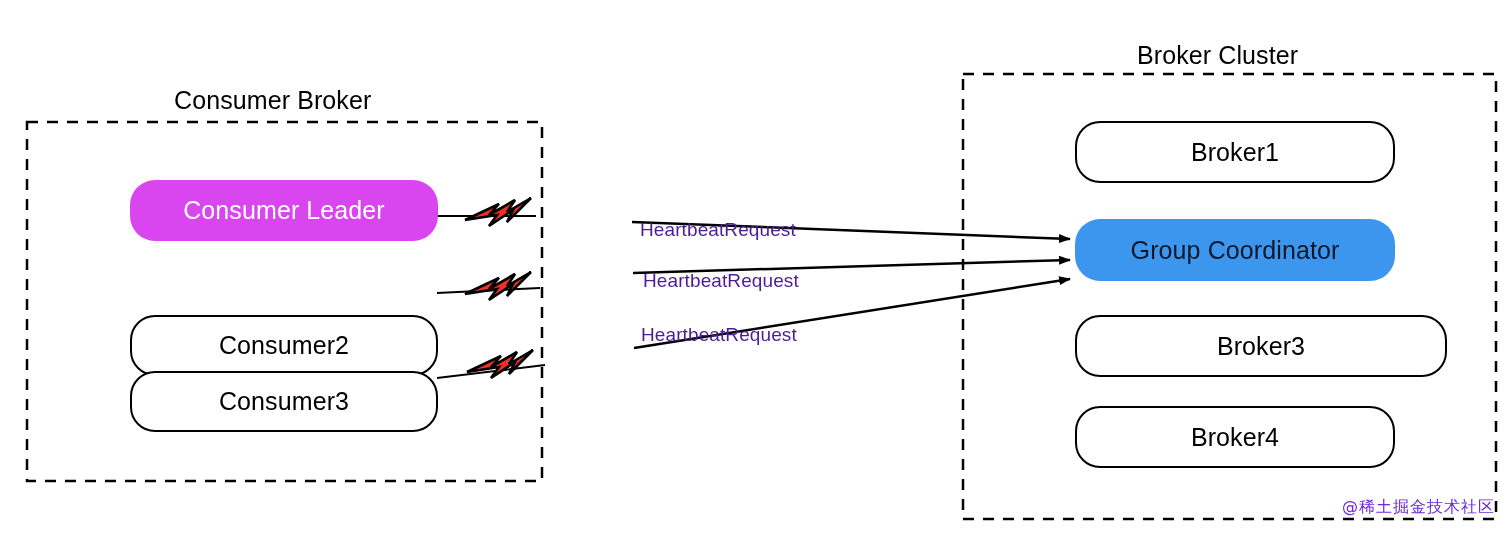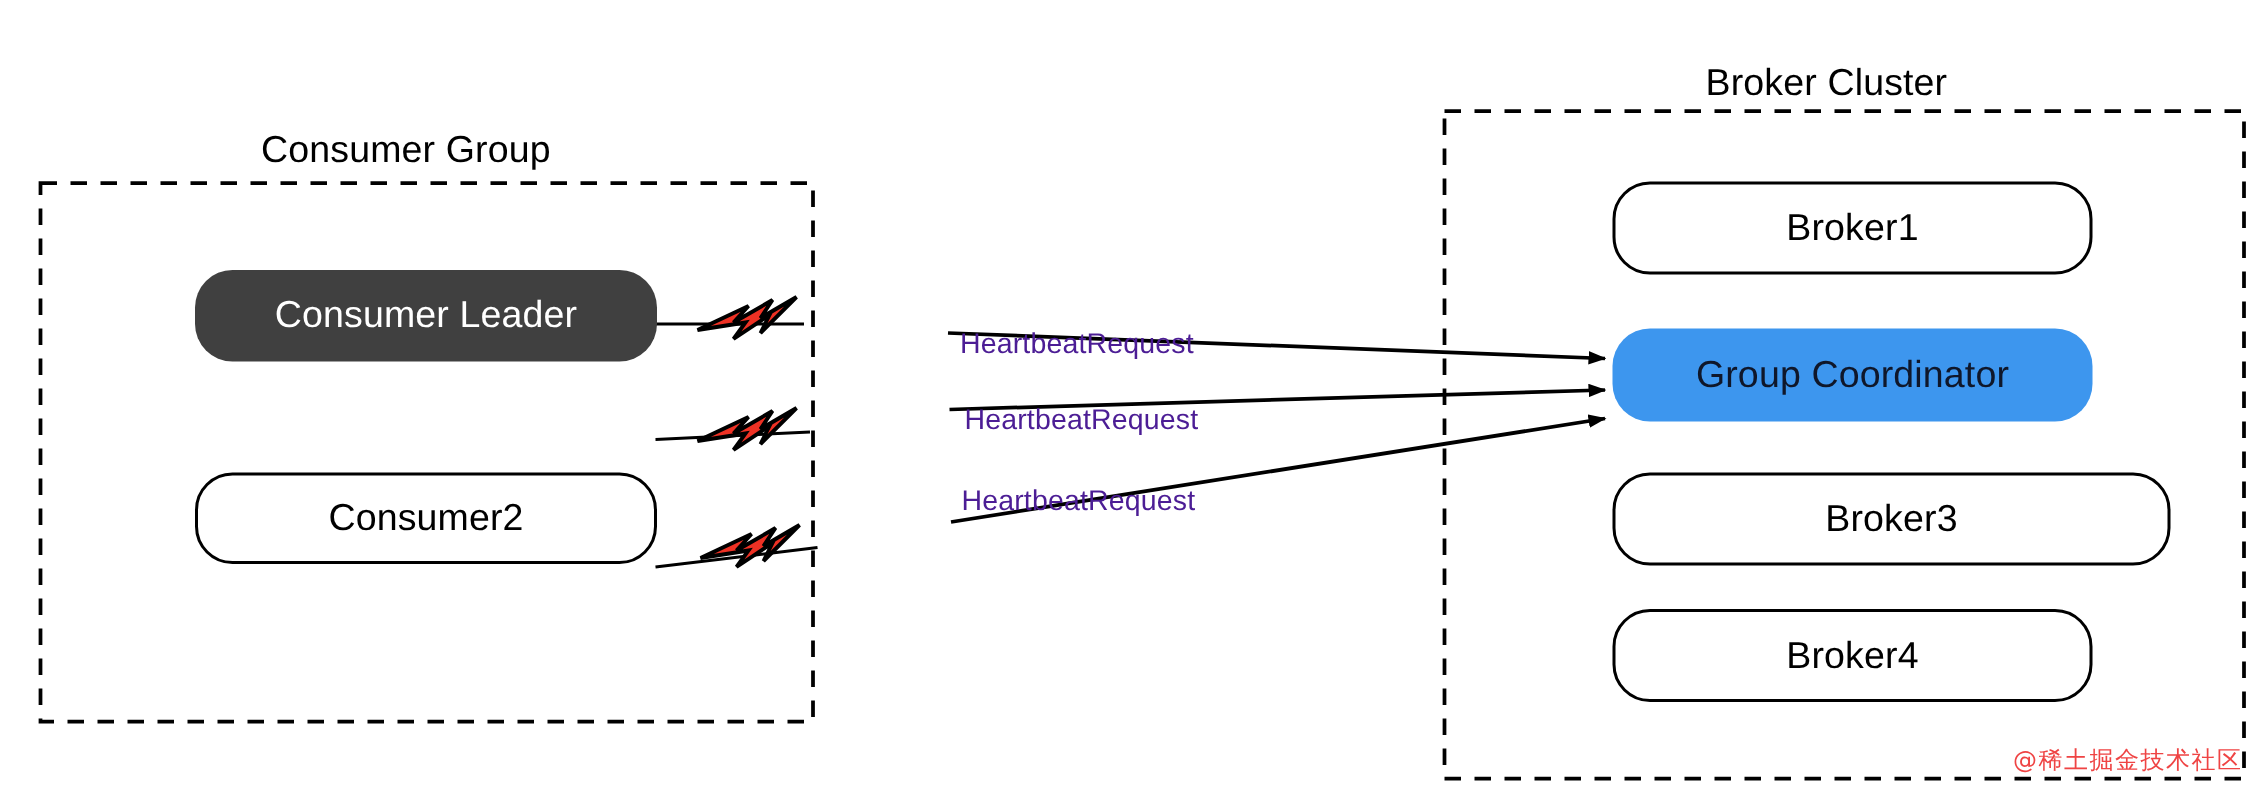--- a/index.html
+++ b/index.html
@@ -43,41 +43,41 @@
     letter-spacing: 0.1px;
     white-space: nowrap;
     border-radius: 25px;
   }
   .node.plain {
     background: #ffffff;
     border: 2px solid #000000;
     color: #000000;
   }
   .node.green {
-    background: #404040;
+    background: #d946ef;
     color: #ffffff;
     border: none;
     text-align: center;
   }
   .node.blue {
     background: #3D96EE;
     color: #0f172a;
     border: none;
   }
   .edge-label {
     position: absolute;
     font-size: 19px;
     color: #4c1d95;
     white-space: nowrap;
     letter-spacing: 0.1px;
   }
   .watermark {
     position: absolute;
     font-size: 16px;
-    color: #ef4444;
+    color: #6d28d9;
     white-space: nowrap;
     letter-spacing: 1px;
     font-family: "DejaVu Sans", sans-serif;
   }
 </style>
 </head>
 <body>
 
 <div id="canvas">
 
@@ -108,28 +108,29 @@
 
     <g transform="translate(463,270)">
       <path d="M2,24 L36,8 L26,19 L52,4 L44,16 L68,2 L44,26 L50,14 L26,30 L34,19 Z" fill="#EE3124" stroke="#000000" stroke-width="2.6" stroke-linejoin="miter"></path>
     </g>
 
     <g transform="translate(465,348)">
       <path d="M2,24 L36,8 L26,19 L52,4 L44,16 L68,2 L44,26 L50,14 L26,30 L34,19 Z" fill="#EE3124" stroke="#000000" stroke-width="2.6" stroke-linejoin="miter"></path>
     </g>
   </svg>
 
-  <div class="grp-title" style="left:174px; top:62px;">Consumer Group</div>
+  <div class="grp-title" style="left:174px; top:62px;">Consumer Broker</div>
 
   <div class="grp-title" style="left:1137px; top:17px;">Broker Cluster</div>
 
   <div class="node green" style="left:130px; top:180px; width:308px; height:61px;">Consumer Leader</div>
 
   <div class="node plain" style="left:130px; top:275px; width:308px; height:61px;margin-top:40px;">Consumer2</div>
 
+  <div class="node plain" style="left:130px; top:371px; width:308px; height:61px;">Consumer3</div>
 
   <div class="node plain" style="left:1075px; top:121px; width:320px; height:62px;">Broker1</div>
 
   <div class="node blue" style="left:1075px; top:219px; width:320px; height:62px;">Group Coordinator</div>
 
   <div class="node plain" style="left:1075px; top:315px; width:372px; height:62px;">Broker3</div>
 
   <div class="node plain" style="left:1075px; top:406px; width:320px; height:62px;">Broker4</div>
 
   <div class="edge-label" style="left:640px; top:219px;">HeartbeatRequest</div>

